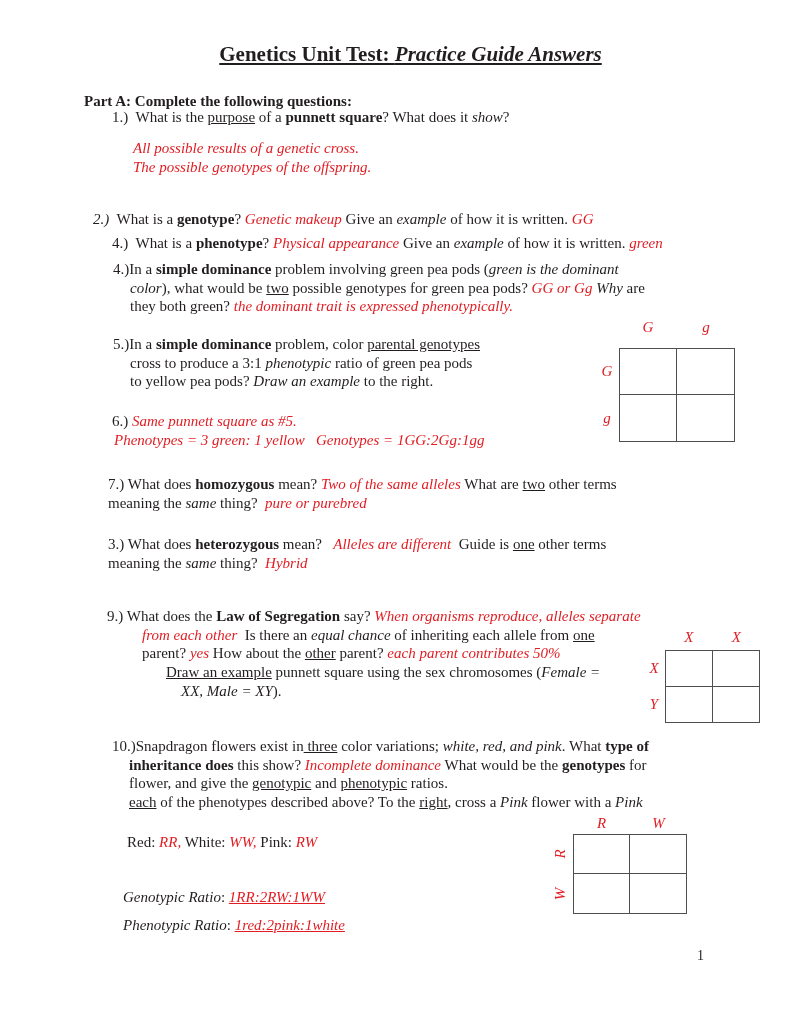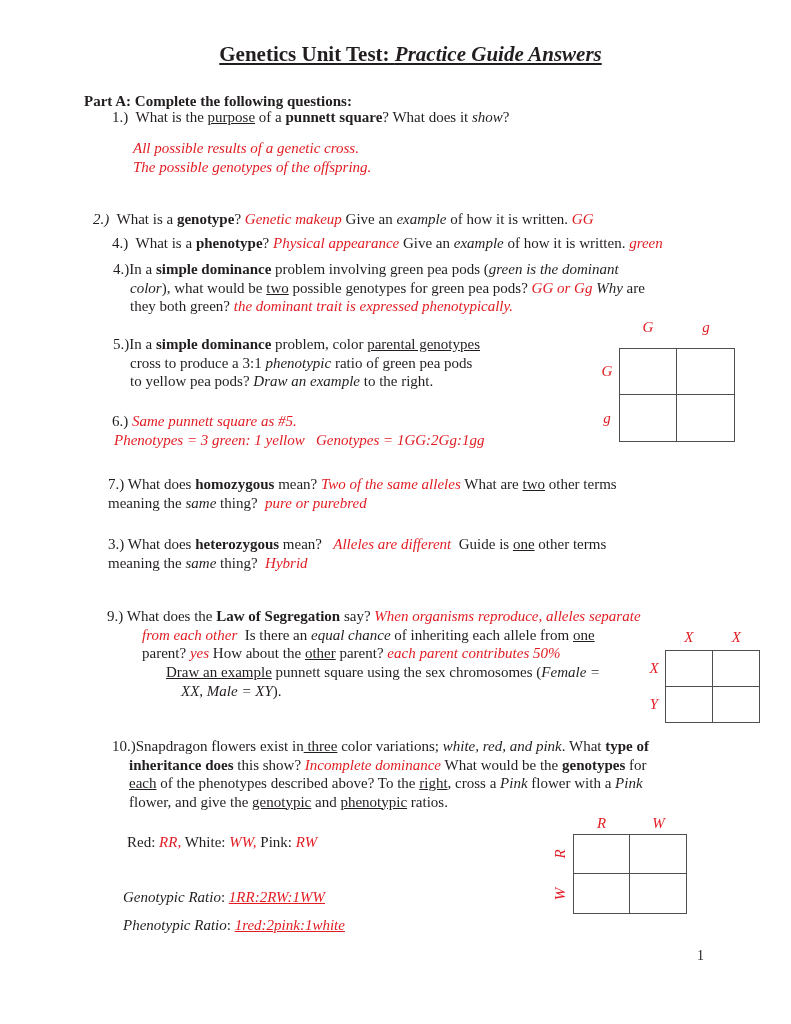--- a/index.html
+++ b/index.html
@@ -142,22 +142,22 @@
       <div class="line"><span class="i r">from each other</span><span>  Is there an </span><span class="i">equal chance</span><span> of inheriting each allele from </span><span class="u">one</span></div>
       <div class="line"><span>parent? </span><span class="i r">yes</span><span> How about the </span><span class="u">other</span><span> parent? </span><span class="i r">each parent contributes 50%</span></div>
     </div>
   <div class="block draw">
       <div class="line first"><span class="u">Draw an example</span><span> punnett square using the sex chromosomes (</span><span class="i">Female =</span></div>
       <div class="line"><span class="i">XX, Male = XY</span><span>).</span></div>
     </div>
   <div class="block q10">
       <div class="line first"><span>10.)Snapdragon flowers exist in</span><span class="u"> three</span><span> color variations; </span><span class="i">white, red, and pink</span><span>. What </span><span class="b">type of</span></div>
       <div class="line"><span class="b">inheritance does</span><span> this show? </span><span class="i r">Incomplete dominance</span><span> What would be the </span><span class="b">genotypes</span><span> for</span></div>
+      <div class="line"><span>flower, and give the </span><span class="u">genotypic</span><span> and </span><span class="u">phenotypic</span><span> ratios.</span></div>
       <div class="line"><span class="u">each</span><span> of the phenotypes described above? To the </span><span class="u">right</span><span>, cross a </span><span class="i">Pink</span><span> flower with a </span><span class="i">Pink</span></div>
-      <div class="line"><span>flower, and give the </span><span class="u">genotypic</span><span> and </span><span class="u">phenotypic</span><span> ratios.</span></div>
     </div>
   <div class="block rwp">
       <div class="line first"><span>Red: </span><span class="i r">RR,</span><span> White: </span><span class="i r">WW,</span><span> Pink: </span><span class="i r">RW</span></div>
     </div>
   <div class="block genotypic">
       <div class="line first"><span class="i">Genotypic Ratio</span><span>: </span><span class="i r u">1RR:2RW:1WW</span></div>
     </div>
   <div class="block phenotypic">
       <div class="line first"><span class="i">Phenotypic Ratio</span><span>: </span><span class="i r u">1red:2pink:1white</span></div>
     </div>

